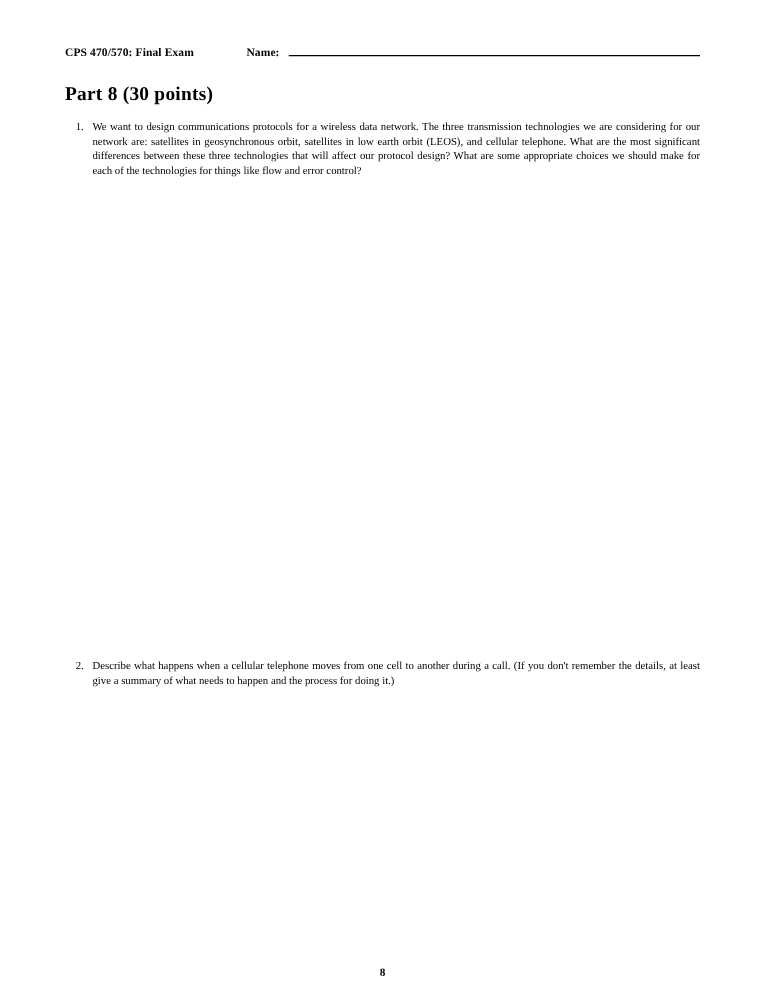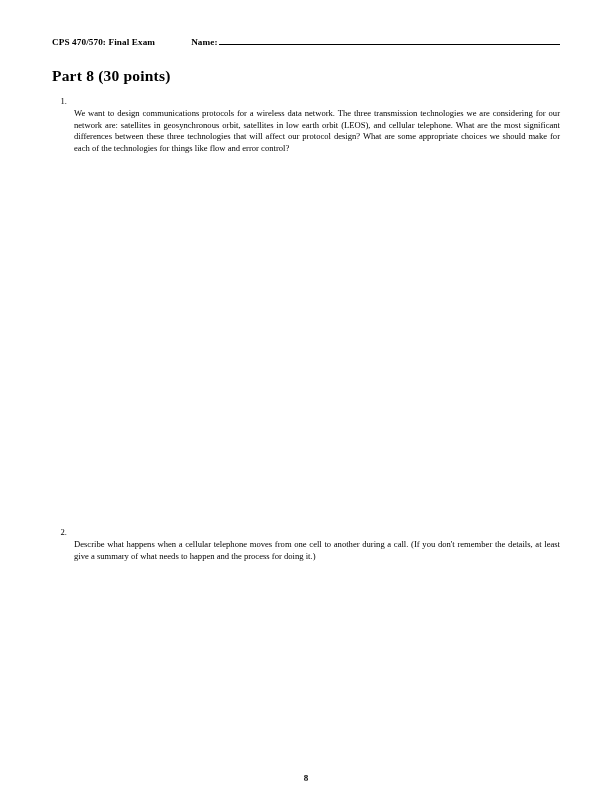--- a/index.html
+++ b/index.html
@@ -24,20 +24,21 @@
   .header {
     position: absolute;
     left: 52px;
     top: 36px;
     width: 508px;
     display: flex;
     align-items: baseline;
     font-size: 9.2px;
     font-weight: bold;
     letter-spacing: 0.1px;
+    gap: 6px;
   }
   .header-course {
     white-space: nowrap;
   }
   .header-name {
     margin-left: 36px;
     white-space: nowrap;
   }
   .header-rule {
     flex: 1;
@@ -71,21 +72,20 @@
     flex: 0 0 22px;
     text-align: right;
     padding-right: 7px;
     box-sizing: border-box;
     white-space: nowrap;
   }
   .q-text {
     flex: 1;
     text-align: justify;
     text-justify: inter-word;
-    margin-top: 12px;
   }
   .q2 {
     position: absolute;
     left: 52px;
     top: 527px;
     width: 508px;
   }
   .page-number {
     position: absolute;
     left: 0;

